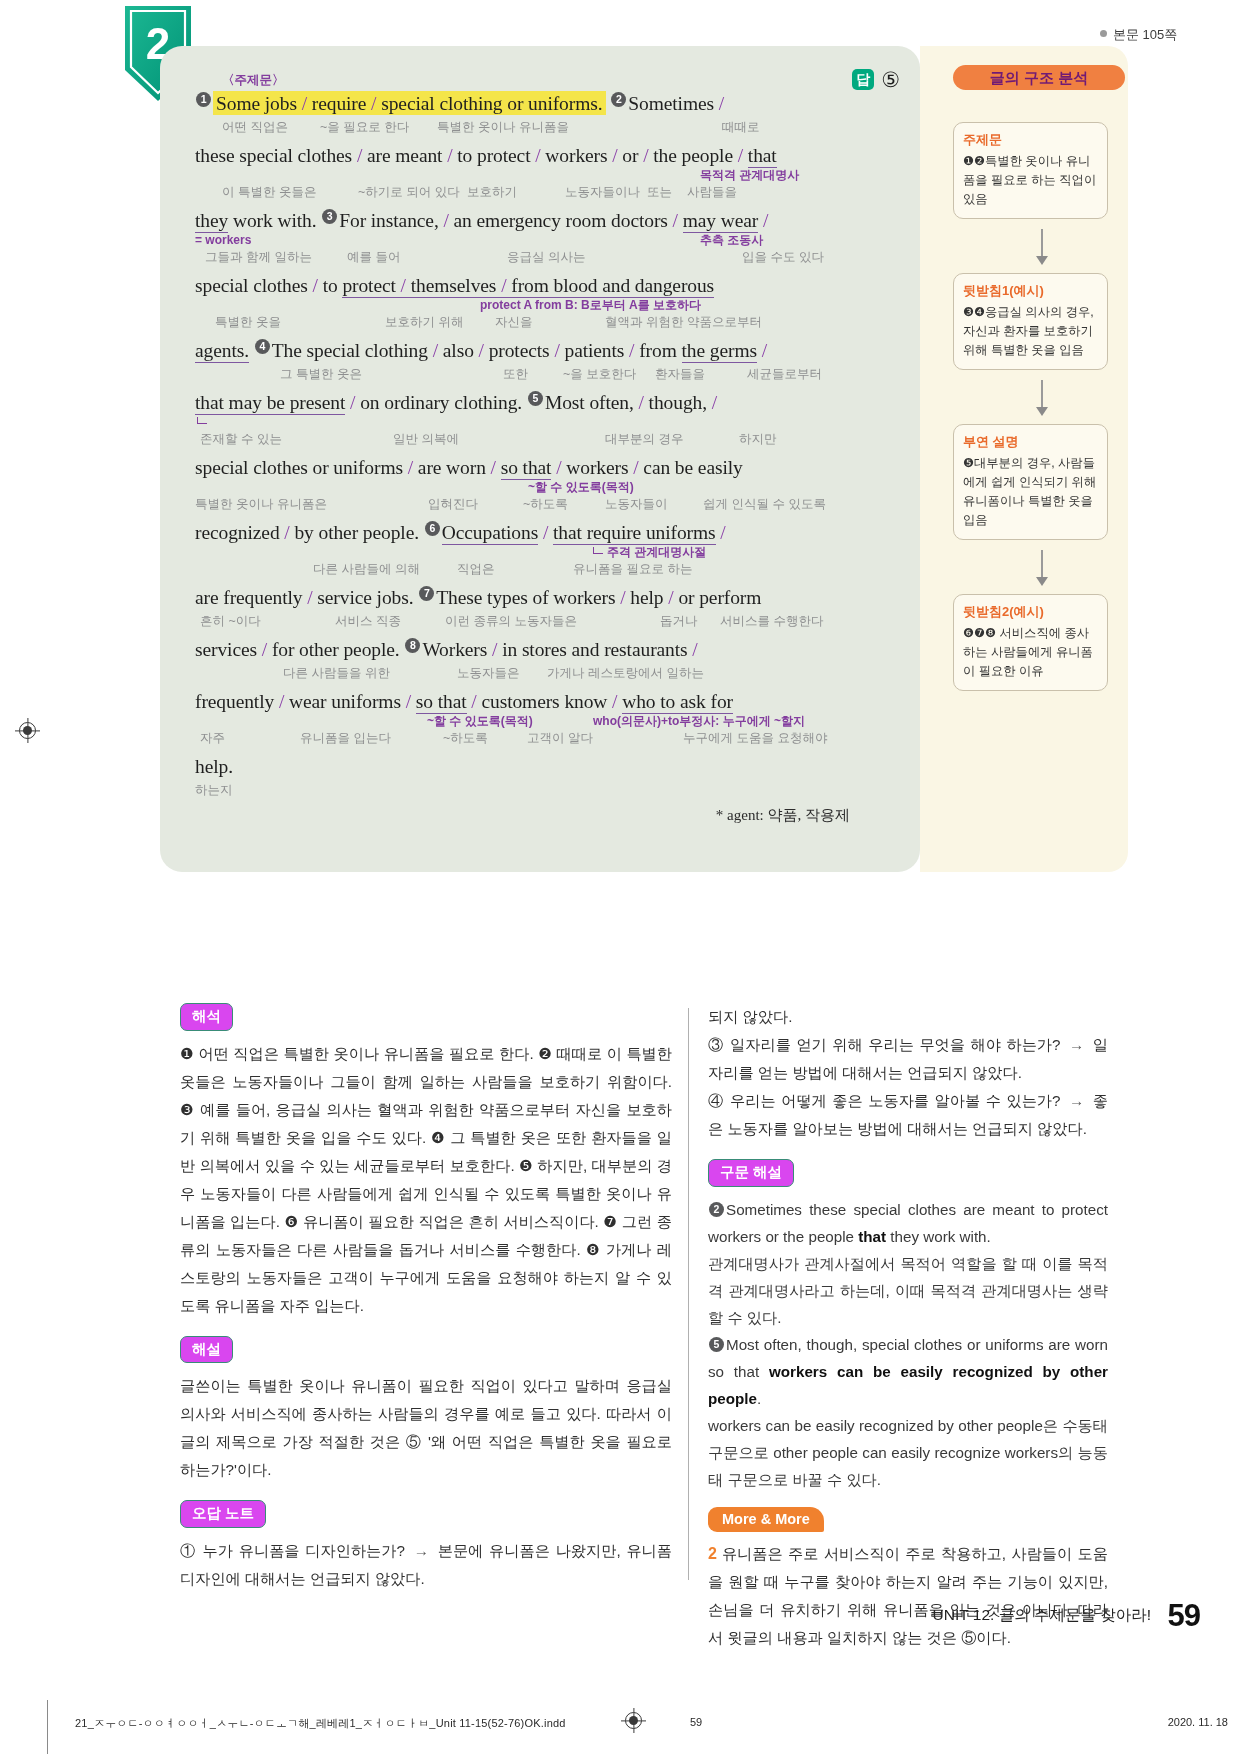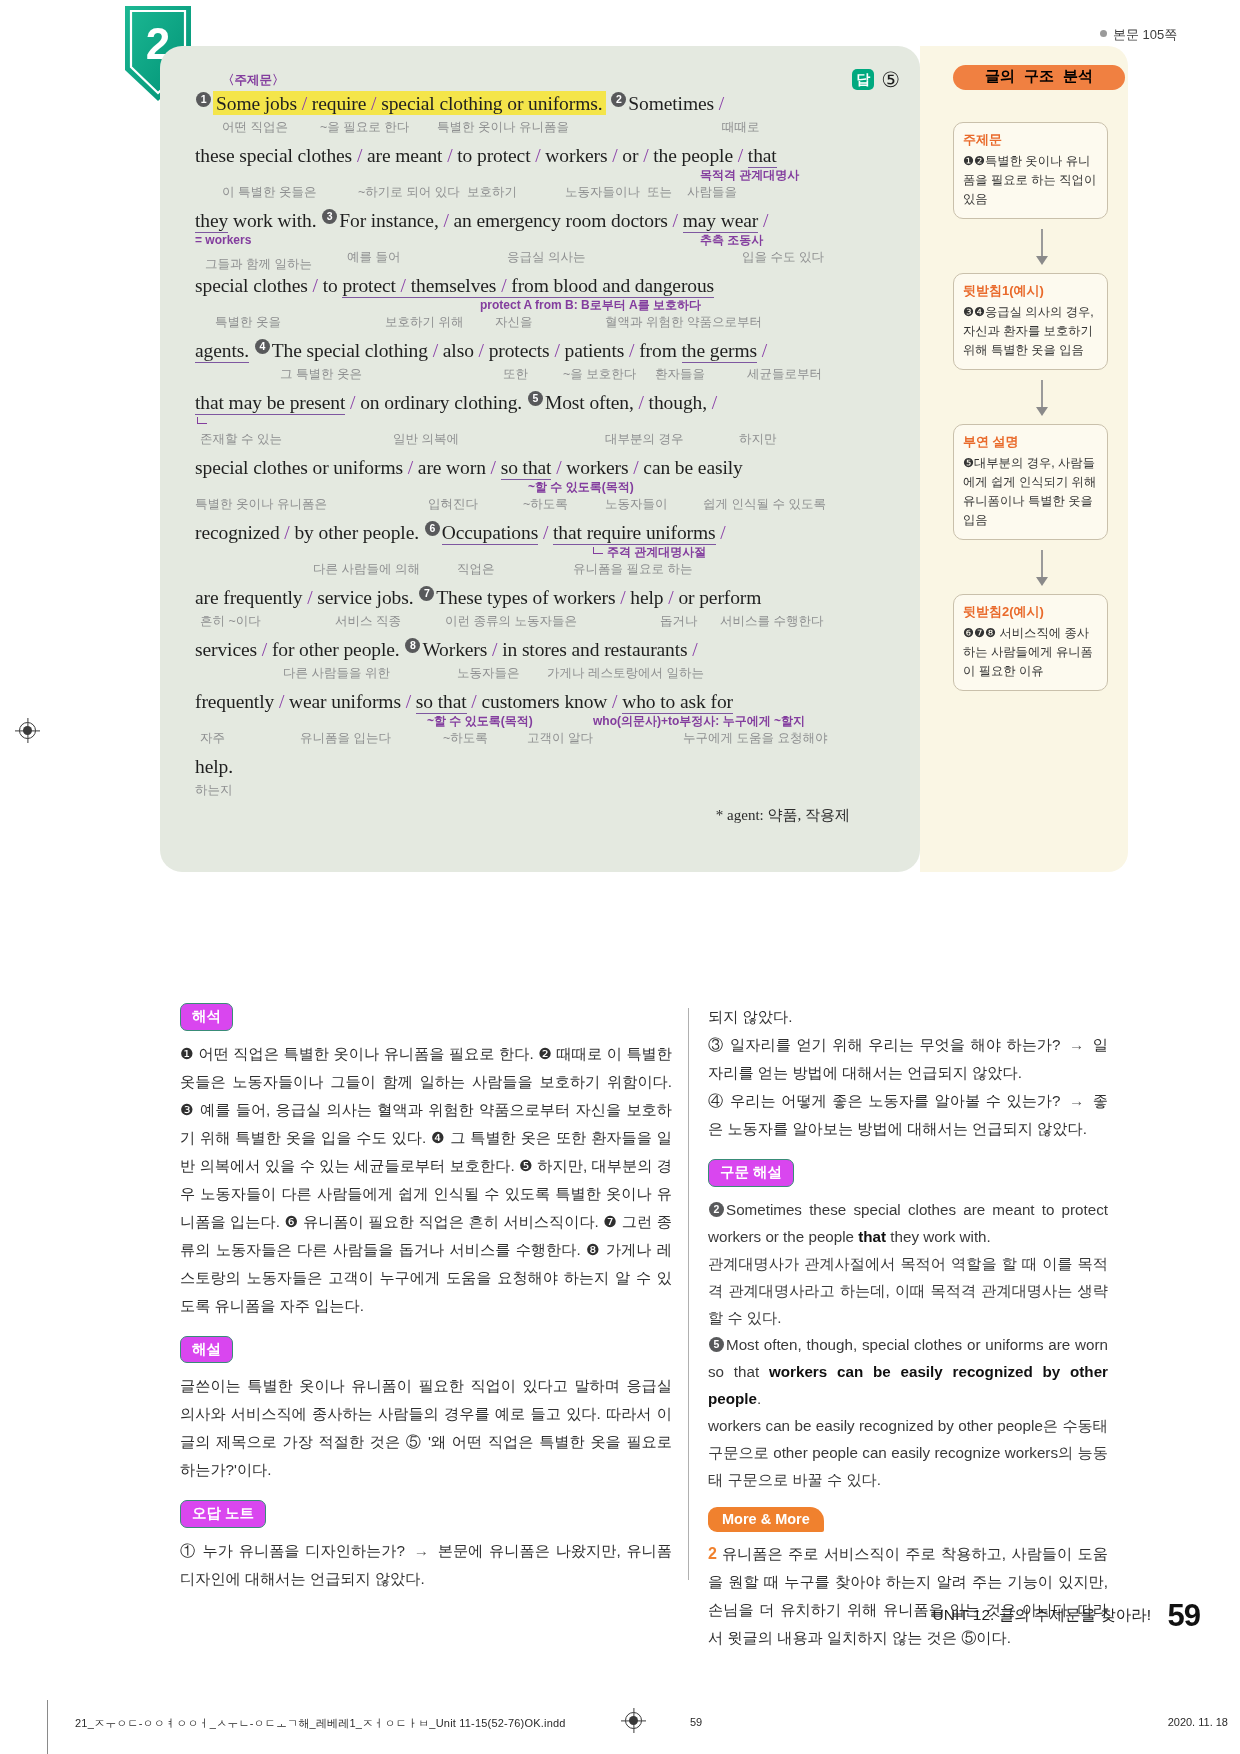--- a/index.html
+++ b/index.html
@@ -28,21 +28,21 @@
   .m{display:inline-block;width:15px;height:15px;border-radius:50%;background:#58595b;color:#fff;font-family:"Liberation Sans",sans-serif;font-size:10.5px;line-height:15px;font-weight:bold;text-align:center;vertical-align:7px;margin:0 2px 0 1px;}
   .note-row{position:relative;height:15px;margin-top:-2px;}
   .note{position:absolute;top:0;font-size:12px;font-weight:bold;color:#833d9e;white-space:nowrap;line-height:14px;}
   .note.elbow::before{content:"";display:inline-block;width:9px;height:6px;border-left:1.3px solid #833d9e;border-bottom:1.3px solid #833d9e;margin-right:4px;vertical-align:2px;}
   .ko-row{position:relative;height:19px;margin-bottom:1px;}
   .ko{position:absolute;top:2px;font-size:12.5px;color:#8e8f90;white-space:nowrap;line-height:15px;text-align:center;}
   .footnote{text-align:right;padding-right:50px;font-family:"Liberation Serif",serif;font-size:15px;color:#2c2c2c;margin-top:6px;}
 
   
   .side-panel{position:absolute;left:920px;top:46px;width:208px;height:826px;background:#faf6e4;border-radius:0 20px 20px 0;box-sizing:border-box;padding:19px 0 0 33px;}
-  .side-header{width:172px;height:25px;background:#f08041;border-radius:13px;color:#000000;font-size:15px;font-weight:bold;text-align:center;line-height:25px;font-family:Liberation Mono, monospace;}
+  .side-header{width:172px;height:25px;background:#f08041;border-radius:13px;color:#701a75;font-size:15px;font-weight:bold;text-align:center;line-height:25px;}
   .sbox{width:155px;box-sizing:border-box;border:1.2px solid #c9c0ab;background:#fdfaef;border-radius:10px;padding:8px 9px 9px;}
   .sbox:first-of-type{margin-top:32px;}
   .sbox-title{font-size:13px;font-weight:bold;color:#e96a2b;margin-bottom:3px;}
   .sbox-text{font-size:12.3px;line-height:19px;color:#333;}
   .sarrow{width:2px;height:34px;background:#9a9a9a;margin:10px auto 10px 88px;position:relative;}
   .sarrow::after{content:"";position:absolute;left:-5px;bottom:-8px;border:6px solid transparent;border-top:9px solid #8a8a8a;}
 
   
   .lcol{position:absolute;left:180px;top:1003px;width:492px;}
   .rcol{position:absolute;left:708px;top:1003px;width:400px;}
@@ -123,21 +123,21 @@
             <span class="ko" style="left: 492px;">사람들을</span>
           </div>
         </div>
         <div class="pgroup">
           <div class="en"><span class="u">they</span><span> work with. </span><span class="m">3</span><span>For instance, <span class="slash">/</span> an emergency room doctors <span class="slash">/</span> </span><span class="u">may wear</span><span> <span class="slash">/</span></span></div>
           <div class="note-row">
             <span class="note " style="left: 0px;">= workers</span>
             <span class="note " style="left: 505px;">추측 조동사</span>
           </div>
           <div class="ko-row">
-            <span class="ko" style="left: 10px; margin-top: 7px;">그들과 함께 일하는</span>
+            <span class="ko" style="left: 10px;">그들과 함께 일하는</span>
             <span class="ko" style="left: 152px;">예를 들어</span>
             <span class="ko" style="left: 312px;">응급실 의사는</span>
             <span class="ko" style="left: 547px;">입을 수도 있다</span>
           </div>
         </div>
         <div class="pgroup">
           <div class="en"><span>special clothes <span class="slash">/</span> to </span><span class="u">protect <span class="slash">/</span> themselves <span class="slash">/</span> from blood and dangerous</span></div>
           <div class="note-row">
             <span class="note " style="left: 285px;">protect A from B: B로부터 A를 보호하다</span>
           </div>

